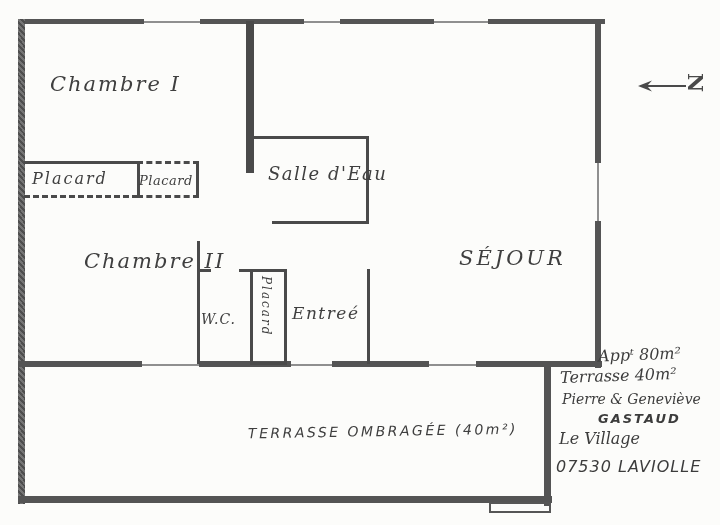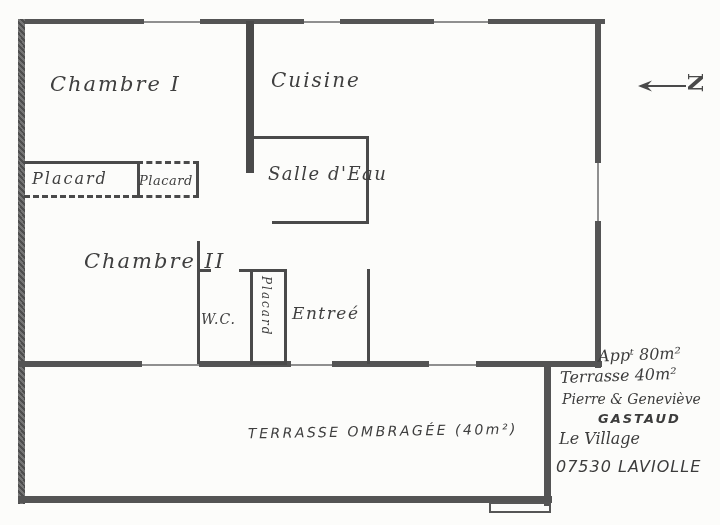--- a/index.html
+++ b/index.html
@@ -98,36 +98,36 @@
   <div class="box" style="left:489px;top:502px;width:62px;height:11px;border:2.5px solid #565656;"></div>
 
   <svg style="position:absolute;left:636px;top:77px;" width="52" height="18" viewBox="0 0 52 18">
     <line x1="50" y1="9" x2="10" y2="9" stroke="#4a4a4a" stroke-width="2"></line>
     <polygon points="2,9 16,3.5 11,9 16,14.5" fill="#4a4a4a"></polygon>
   </svg>
   <div class="north-n" style="left:686px;top:70px;">N</div>
 
   <div class="lbl" style="left:50px;top:74px;font-size:21px;letter-spacing:2px;">Chambre I</div>
 
-  <div class="lbl" style="left:271px;top:70px;font-size:20px;letter-spacing:2px;">Cuisine</div>
 
   <div class="lbl" style="left:268px;top:165px;font-size:18px;letter-spacing:1.5px;">Salle d'Eau</div>
 
   <div class="lbl" style="left:32px;top:171px;font-size:16px;letter-spacing:2px;">Placard</div>
 
   <div class="lbl" style="left:139px;top:174px;font-size:13px;letter-spacing:0.5px;">Placard</div>
 
   <div class="lbl" style="left:42px;top:251px;font-size:21px;letter-spacing:2px;margin-left:42px;">Chambre II</div>
 
   <div class="lbl" style="left:201px;top:312px;font-size:14px;">W.C.</div>
 
   <div class="lbl vert" style="left:260px;top:276px;font-size:12px;">Placard</div>
 
   <div class="lbl" style="left:292px;top:305px;font-size:17px;letter-spacing:1.5px;">Entreé</div>
 
+  <div class="lbl" style="left:459px;top:248px;font-size:21px;letter-spacing:3px;">SÉJOUR</div>
 
   <div class="lbl lbl-sans" style="left:248px;top:424px;font-size:14px;letter-spacing:2.5px;transform:rotate(-1deg);">TERRASSE OMBRAGÉE (40m²)</div>
 
   <div class="note" style="left:598px;top:347px;font-size:16px;transform:rotate(-2deg);">Appᵗ 80m²</div>
   <div class="note" style="left:560px;top:368px;font-size:16px;transform:rotate(-2deg);">Terrasse  40m²</div>
   <div class="note" style="left:562px;top:392px;font-size:14px;">Pierre &amp; Geneviève</div>
   <div class="note lbl-sans" style="left:598px;top:412px;font-size:13px;letter-spacing:2px;font-weight:bold;">GASTAUD</div>
   <div class="note" style="left:559px;top:431px;font-size:16px;">Le Village</div>
   <div class="note lbl-sans" style="left:556px;top:459px;font-size:16px;font-style:italic;letter-spacing:1px;">07530 LAVIOLLE</div>
 

